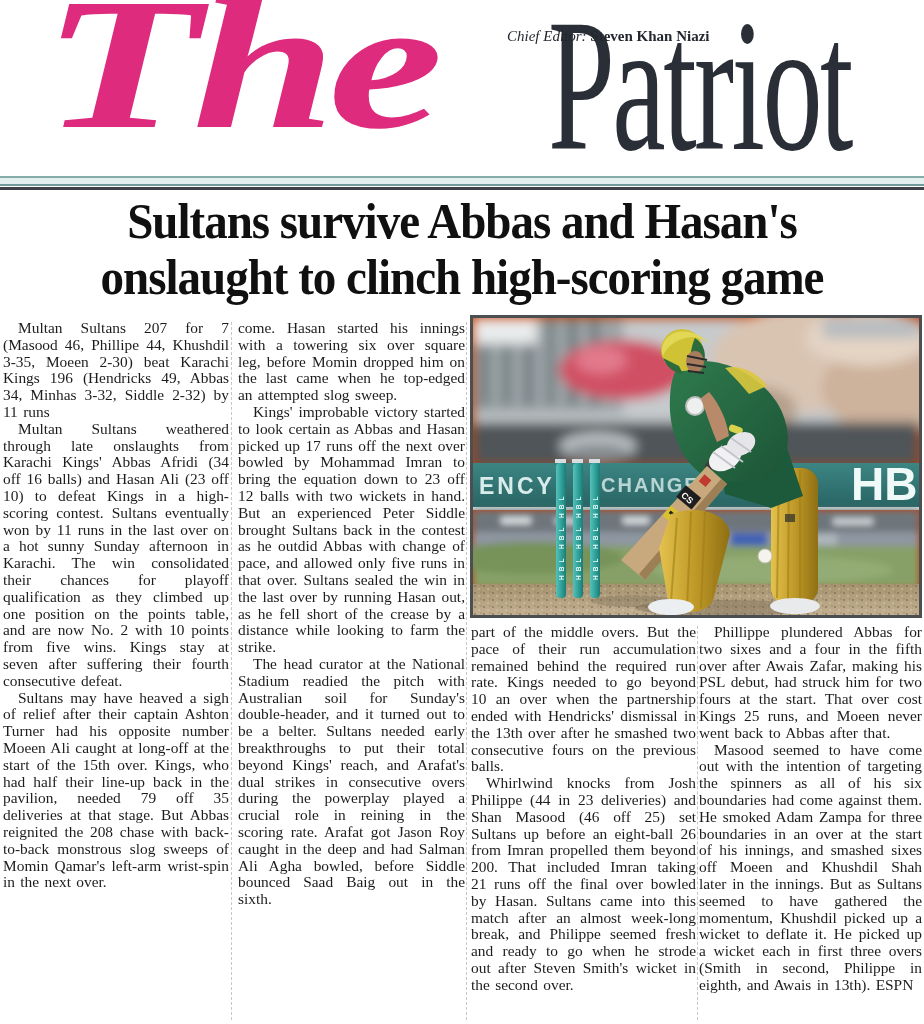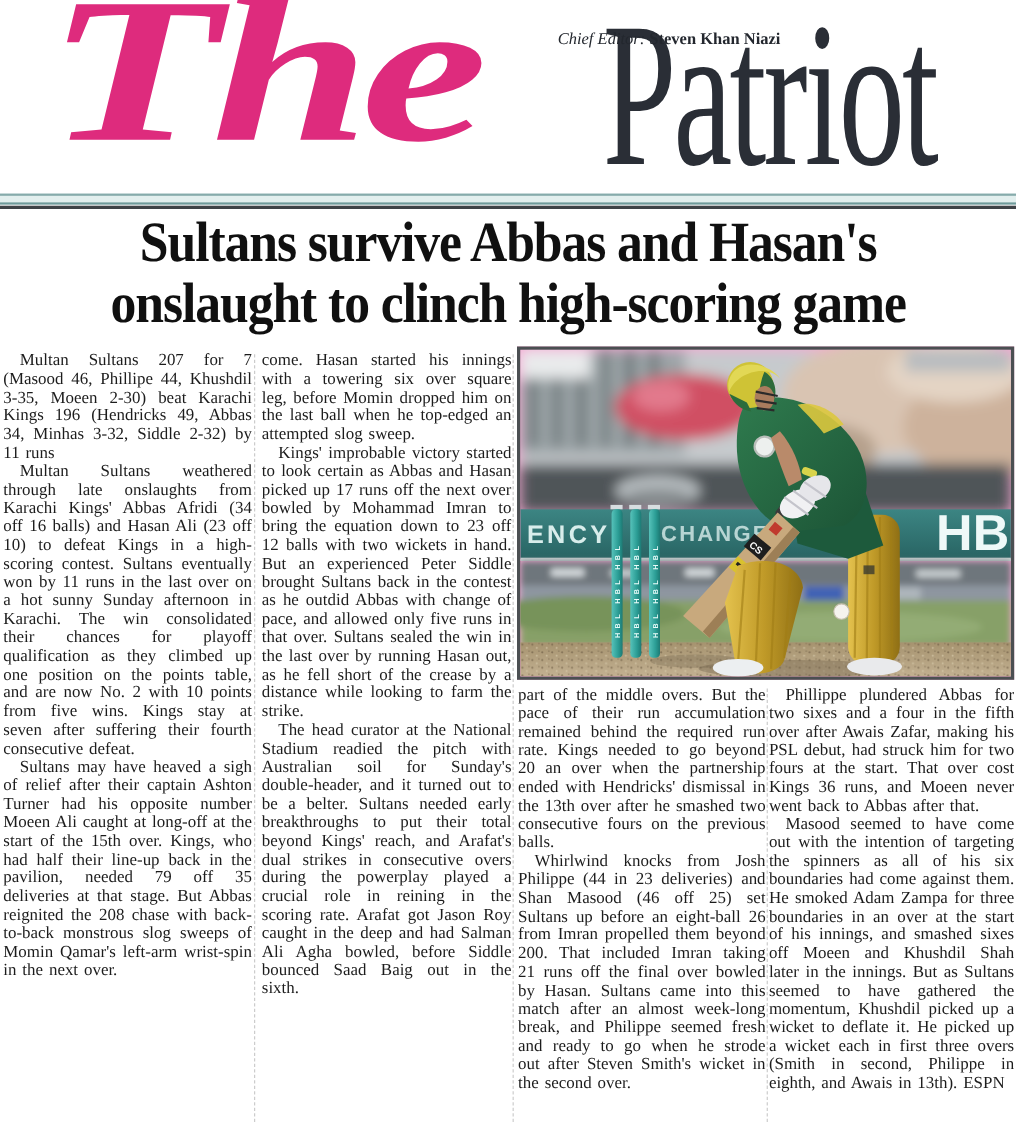--- a/index.html
+++ b/index.html
@@ -60,21 +60,21 @@
   .col-4 { left:699px; top:624px; width:223px; height:400px; }
 
   .colrule { position:absolute; width:0; border-left:1px dashed #c7c7c7; }
   .rule-a { left:231px; top:322px; height:698px; }
   .rule-b { left:466px; top:322px; height:698px; }
   .rule-c { left:697px; top:626px; height:394px; }
 
   
   .photo {
     position:absolute; left:470px; top:315px; width:452px; height:303px;
-    border:3px solid #4b4f52; background:#f9a8d4;
+    border:3px solid #4b4f52; background:#c2410c;
   }
   .photo svg { display:block; width:100%; height:100%; }
 </style>
 </head>
 <body>
 
 <div class="page">
 
   <div class="masthead">
     <span class="title-the">The</span>
@@ -99,21 +99,21 @@
   <div class="colrule rule-b"></div>
   <div class="colrule rule-c"></div>
 
   <div class="col col-1">
     <p>Multan Sultans 207 for 7 (Masood 46, Phillipe 44, Khushdil 3-35, Moeen 2-30) beat Karachi Kings 196 (Hendricks 49, Abbas 34, Minhas 3-32, Siddle 2-32) by 11 runs</p>
     <p>Multan Sultans weathered through late onslaughts from Karachi Kings' Abbas Afridi (34 off 16 balls) and Hasan Ali (23 off 10) to defeat Kings in a high-scoring contest. Sultans eventually won by 11 runs in the last over on a hot sunny Sunday afternoon in Karachi. The win consolidated their chances for playoff qualification as they climbed up one position on the points table, and are now No. 2 with 10 points from five wins. Kings stay at seven after suffering their fourth consecutive defeat.</p>
     <p>Sultans may have heaved a sigh of relief after their captain Ashton Turner had his opposite number Moeen Ali caught at long-off at the start of the 15th over. Kings, who had half their line-up back in the pavilion, needed 79 off 35 deliveries at that stage. But Abbas reignited the 208 chase with back-to-back monstrous slog sweeps of Momin Qamar's left-arm wrist-spin in the next over.</p>
   </div>
 
   <div class="col col-2">
-    <p class="cont">come. Hasan started his innings with a towering six over square leg, before Momin dropped him on the last ball when he top-edged an attempted slog sweep.</p>
+    <p class="cont">come. Hasan started his innings with a towering six over square leg, before Momin dropped him on the last came when he top-edged an attempted slog sweep.</p>
     <p>Kings' improbable victory started to look certain as Abbas and Hasan picked up 17 runs off the next over bowled by Mohammad Imran to bring the equation down to 23 off 12 balls with two wickets in hand. But an experienced Peter Siddle brought Sultans back in the contest as he outdid Abbas with change of pace, and allowed only five runs in that over. Sultans sealed the win in the last over by running Hasan out, as he fell short of the crease by a distance while looking to farm the strike.</p>
     <p>The head curator at the National Stadium readied the pitch with Australian soil for Sunday's double-header, and it turned out to be a belter. Sultans needed early breakthroughs to put their total beyond Kings' reach, and Arafat's dual strikes in consecutive overs during the powerplay played a crucial role in reining in the scoring rate. Arafat got Jason Roy caught in the deep and had Salman Ali Agha bowled, before Siddle bounced Saad Baig out in the sixth.</p>
   </div>
 
   <div class="photo">
     <svg viewBox="0 0 446 297" preserveAspectRatio="none">
       <defs>
         <filter id="b1" x="-20%" y="-20%" width="140%" height="140%">
             <feGaussianBlur stdDeviation="3"></feGaussianBlur>
           </filter>
@@ -262,22 +262,22 @@
           <path d="M214,38 L234,42 M214,46 L233,49 M215,53 L231,55" stroke="#2a2a2a" stroke-width="2" fill="none"></path>
           <path d="M190,40 C194,50 202,55 210,56 L206,48 Z" fill="#2c6b3c"></path>
         </g>
 
         <circle cx="292" cy="238" r="7" fill="#f5f3ee" stroke="#c6bfae" stroke-width="1"></circle>
       </g>
     </svg>
   </div>
 
   <div class="col col-3">
-    <p class="cont">part of the middle overs. But the pace of their run accumulation remained behind the required run rate. Kings needed to go beyond 20 an over when the partnership ended with Hendricks' dismissal in the 13th over after he smashed two consecutive fours on the previous balls.</p>
+    <p class="cont">part of the middle overs. But the pace of their run accumulation remained behind the required run rate. Kings needed to go beyond 10 an over when the partnership ended with Hendricks' dismissal in the 13th over after he smashed two consecutive fours on the previous balls.</p>
     <p>Whirlwind knocks from Josh Philippe (44 in 23 deliveries) and Shan Masood (46 off 25) set Sultans up before an eight-ball 26 from Imran propelled them beyond 200. That included Imran taking 21 runs off the final over bowled by Hasan. Sultans came into this match after an almost week-long break, and Philippe seemed fresh and ready to go when he strode out after Steven Smith's wicket in the second over.</p>
   </div>
 
   <div class="col col-4">
-    <p>Phillippe plundered Abbas for two sixes and a four in the fifth over after Awais Zafar, making his PSL debut, had struck him for two fours at the start. That over cost Kings 36 runs, and Moeen never went back to Abbas after that.</p>
+    <p>Phillippe plundered Abbas for two sixes and a four in the fifth over after Awais Zafar, making his PSL debut, had struck him for two fours at the start. That over cost Kings 25 runs, and Moeen never went back to Abbas after that.</p>
     <p>Masood seemed to have come out with the intention of targeting the spinners as all of his six boundaries had come against them. He smoked Adam Zampa for three boundaries in an over at the start of his innings, and smashed sixes off Moeen and Khushdil Shah later in the innings. But as Sultans seemed to have gathered the momentum, Khushdil picked up a wicket to deflate it. He picked up a wicket each in first three overs (Smith in second, Philippe in eighth, and Awais in 13th). ESPN</p>
   </div>
 
 </div>
 
 </body></html>

